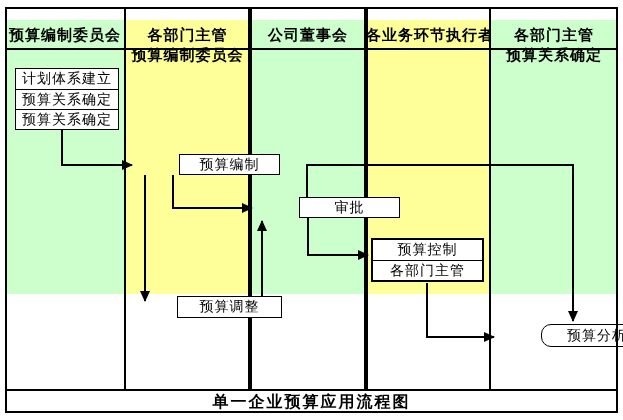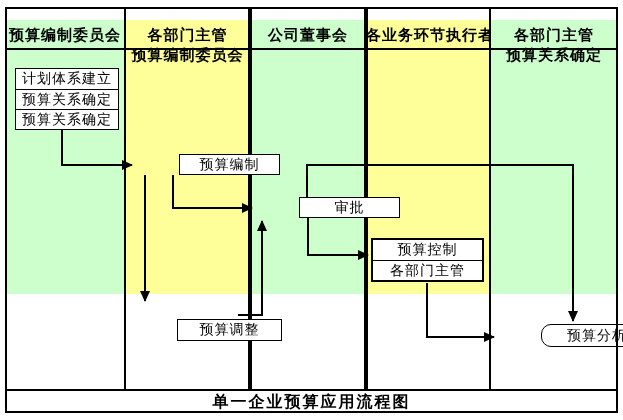--- a/index.html
+++ b/index.html
@@ -50,21 +50,21 @@
     font-size:14px;letter-spacing:1px;white-space:nowrap;
   }
   .node-stack .row{
     height:20px;display:flex;align-items:center;justify-content:center;box-sizing:border-box;
   }
   .node-stack .row + .row{border-top:1px solid #000;}
   .n-plan{left:15px;top:68px;width:104px;}
   .n-compile{left:135px;top:154px;width:101px;height:21px;}
   .n-approve{left:255px;top:197px;width:101px;height:21px;}
   .n-control{left:371px;top:238px;width:113px;border-width:2px;}
-  .n-adjust{left:133px;top:319px;width:105px;height:22px;}
+  .n-adjust{left:133px;top:296px;width:105px;height:22px;}
   .n-analyze{left:497px;top:324px;width:112px;height:23px;border-radius:10px;}
 </style>
 </head>
 <body>
 
 <div class="canvas">
 
   <div class="lane lane1 green">
     <div class="lane-header">
       <div>预算编制委员会</div>

